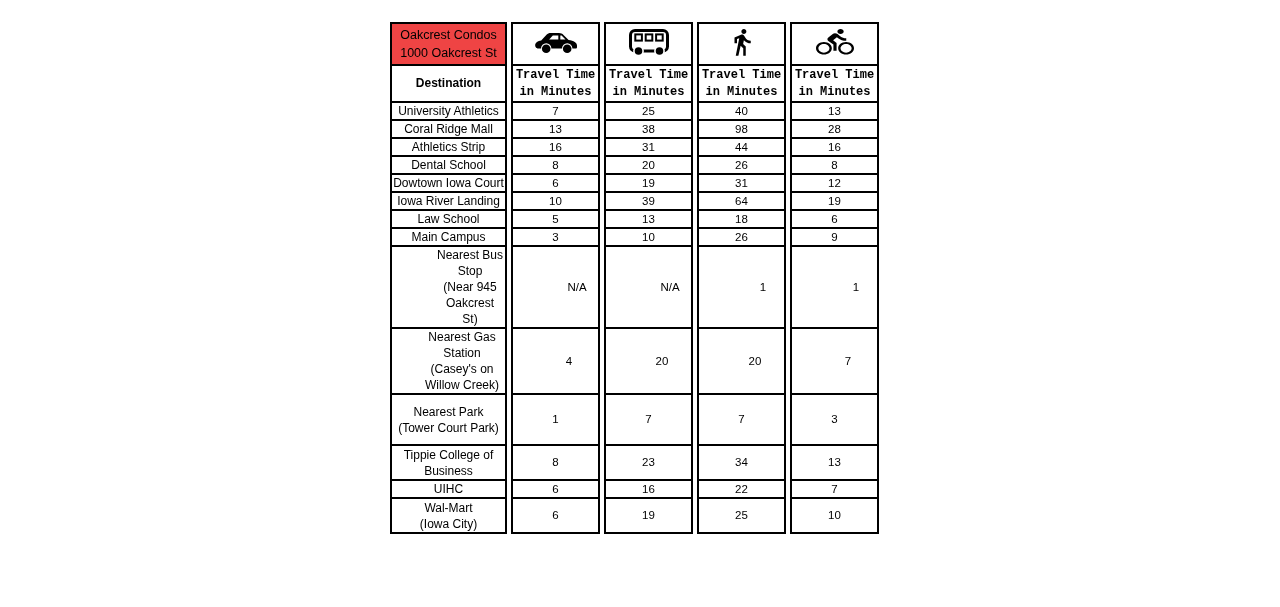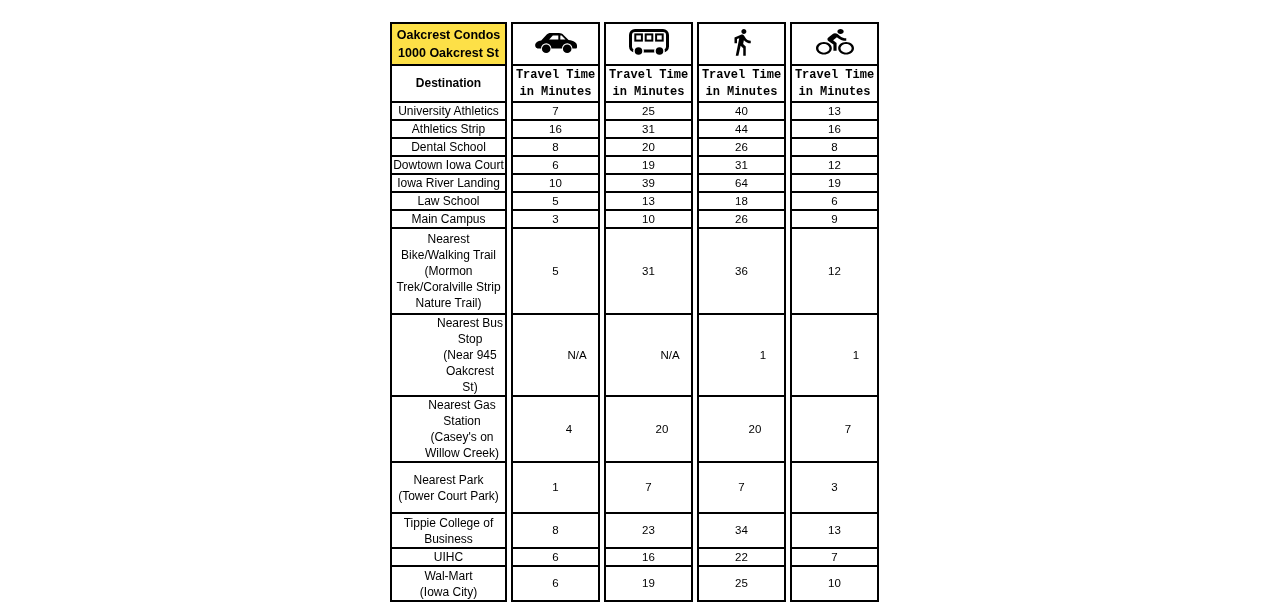--- a/index.html
+++ b/index.html
@@ -32,22 +32,22 @@
   }
   .tt thead tr.icon-row th { border-top: 2px solid #000; }
 
   col.c-dest  { width: 117px; }
   col.c-mode  { width: 89px; }
 
   tr.icon-row th { height: 44px; }
   tr.hdr-row  th { height: 37px; font-weight: bold; font-size: 12px; line-height: 17px; }
 
   th.origin {
-    background: #fde047;
-    font-weight: bold;
+    background: #ef4444;
+    font-weight: normal;
     font-size: 12.5px;
     line-height: 18px;
     white-space: pre-line;
   }
   .tth { white-space: pre-line; font-family: Liberation Mono, monospace; }
 
   .tt td { height: 17px; font-size: 11.5px; line-height: 15px; }
   td.dest { white-space: pre-line; line-height: 16px; font-size: 12px; }
   td.num  { font-size: 11.5px; }
 
@@ -128,20 +128,27 @@
     </thead>
     <tbody id="rows">
   <tr class="data-row r0">
     <td class="dest">University Athletics</td>
     <td class="num">7</td>
     <td class="num">25</td>
     <td class="num">40</td>
     <td class="num">13</td>
   </tr>
 
+  <tr class="data-row r1">
+    <td class="dest">Coral Ridge Mall</td>
+    <td class="num">13</td>
+    <td class="num">38</td>
+    <td class="num">98</td>
+    <td class="num">28</td>
+  </tr>
 
   <tr class="data-row r2">
     <td class="dest">Athletics Strip</td>
     <td class="num">16</td>
     <td class="num">31</td>
     <td class="num">44</td>
     <td class="num">16</td>
   </tr>
 
   <tr class="data-row r3">
@@ -178,31 +185,20 @@
   </tr>
 
   <tr class="data-row r8">
     <td class="dest">Main Campus</td>
     <td class="num">3</td>
     <td class="num">10</td>
     <td class="num">26</td>
     <td class="num">9</td>
   </tr>
 
-  <tr class="data-row r9">
-    <td class="dest">Nearest
-Bike/Walking Trail
-(Mormon
-Trek/Coralville Strip
-Nature Trail)</td>
-    <td class="num">5</td>
-    <td class="num">31</td>
-    <td class="num">36</td>
-    <td class="num">12</td>
-  </tr>
 
   <tr class="data-row r10">
     <td class="dest">Nearest Bus Stop
 (Near 945 Oakcrest
 St)</td>
     <td class="num">N/A</td>
     <td class="num">N/A</td>
     <td class="num">1</td>
     <td class="num">1</td>
   </tr>

